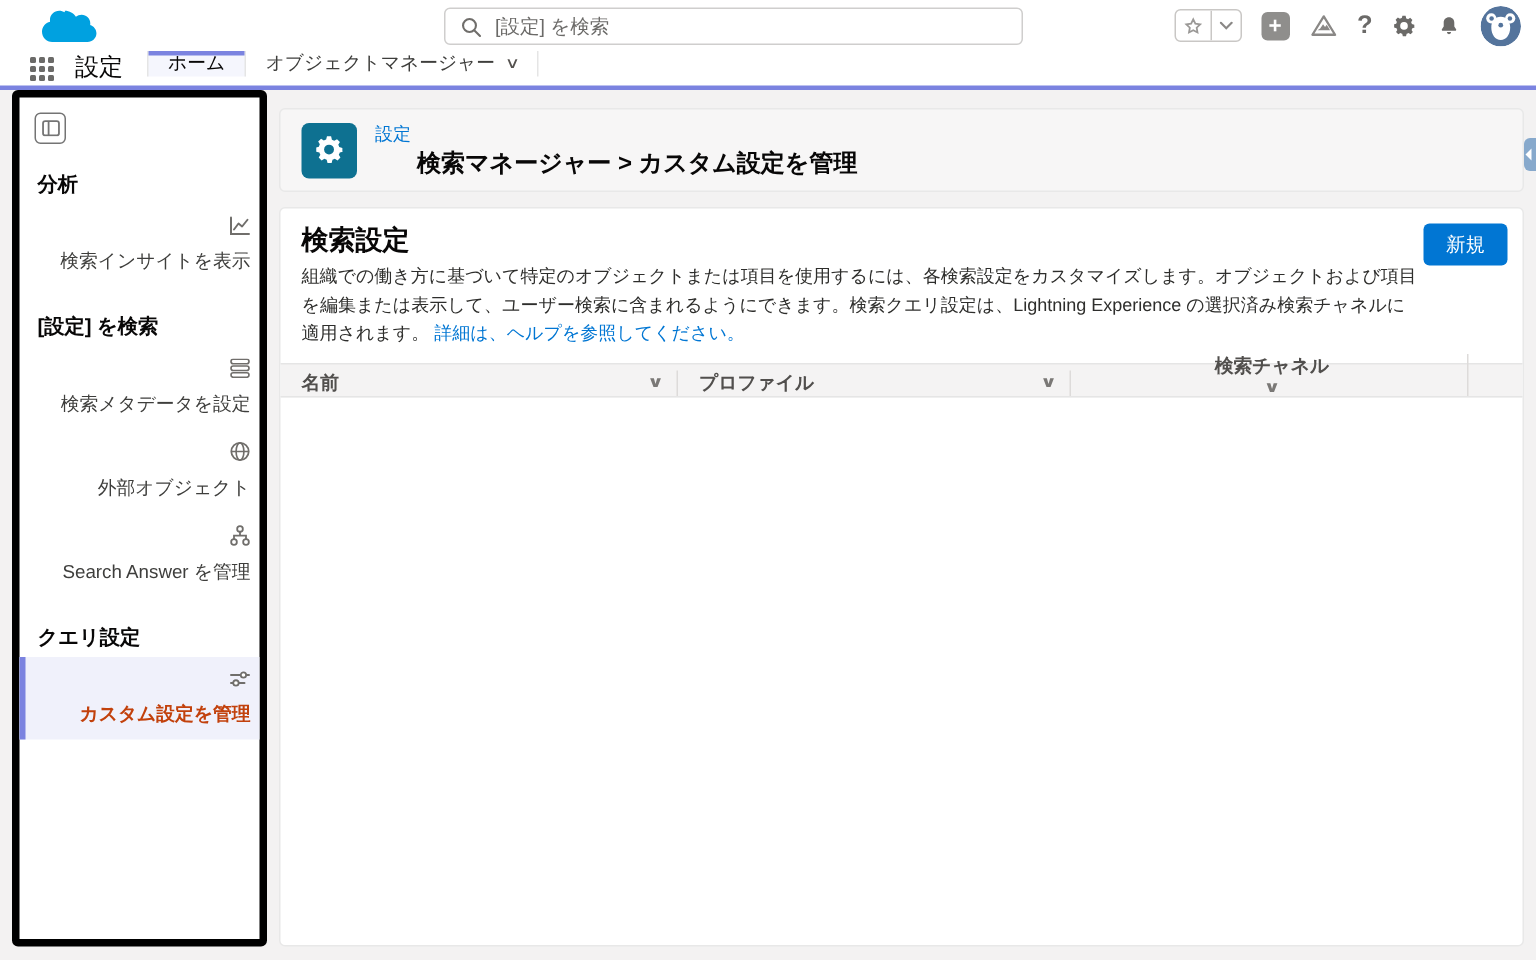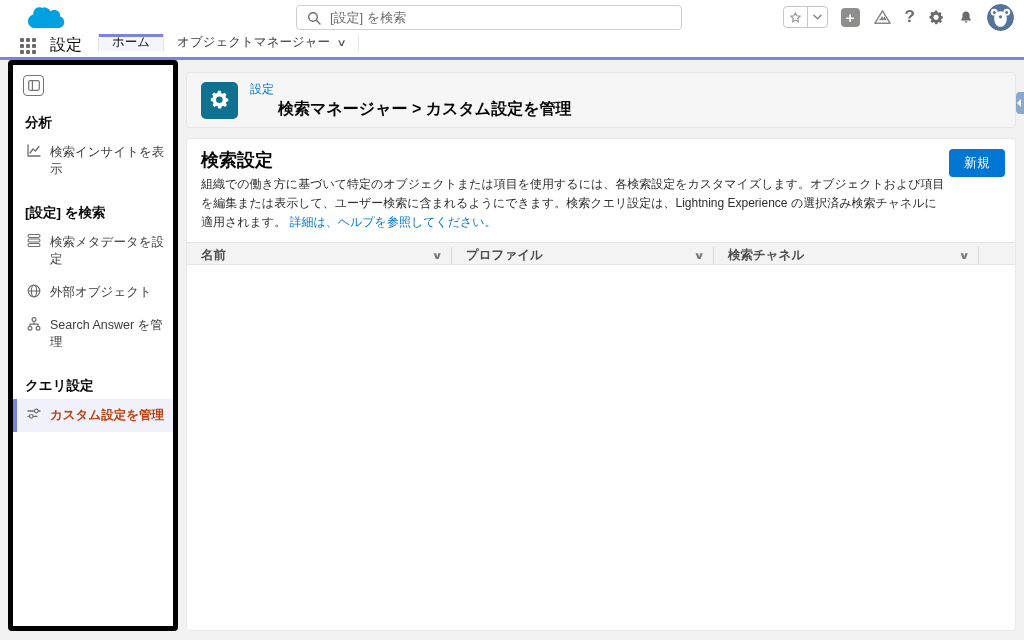--- a/index.html
+++ b/index.html
@@ -39,21 +39,21 @@
   .tabs{display:flex;margin-left:16px;align-items:flex-start;}
   .tab{display:flex;align-items:center;gap:8px;padding:0 13px;font-size:12.5px;color:#3e3e3c;cursor:pointer;border-right:1px solid var(--border-gray);position:relative;}
   .tab.active{background:#f5f6fd;border-left:1px solid var(--border-gray);color:#080707;}
   .tab.active::before{content:"";position:absolute;top:0;left:0;right:0;height:3px;background:var(--accent-lavender);}
   .chev{font-size:10px;color:#55524f;transform:scaleX(1.4);display:inline-block;}
 
   
   .sidebar{position:absolute;left:8px;top:60px;width:170px;bottom:9px;background:#fff;border:5px solid #000000;border-radius:4px;padding-top:10px;}
   .collapse-btn{width:21px;height:21px;margin-left:10px;border:1px solid #747474;border-radius:4px;background:#fff;display:flex;align-items:center;justify-content:center;cursor:pointer;}
   .side-section-title{padding:18px 8px 4px 12px;font-size:13.5px;font-weight:bold;color:#080707;}
-  .side-item{display:flex;align-items:flex-start;gap:9px;padding:8px 6px 8px 14px;font-size:12.5px;color:#3e3e3c;cursor:pointer;position:relative;}
+  .side-item{display:flex;align-items:flex-end;gap:9px;padding:8px 6px 8px 14px;font-size:12.5px;color:#3e3e3c;cursor:pointer;position:relative;flex-direction:column;}
   .side-item .si-ic{flex:0 0 auto;display:flex;color:var(--icon-gray);}
   .side-item.active{background:#f0f1fb;font-weight:bold;color:#c2410c;}
   .side-item.active::before{content:"";position:absolute;left:0;top:0;bottom:0;width:4px;background:var(--accent-lavender);}
 
   
   .page-header{position:absolute;left:186px;top:72px;width:830px;height:56px;background:#f7f6f6;border:1px solid #e8e8e8;border-radius:4px;display:flex;align-items:center;padding-left:14px;gap:12px;}
   .setup-tile{width:37px;height:37px;border-radius:5px;background:var(--setup-teal);display:flex;align-items:center;justify-content:center;}
   .ph-eyebrow{font-size:12px;color:var(--brand-blue);cursor:pointer;}
   .ph-title{font-size:16px;font-weight:bold;color:#080707;margin-top:1px;margin-left:28px;}
 
@@ -67,21 +67,21 @@
   .panel-title{font-size:18px;font-weight:bold;color:#080707;}
   .panel-desc{margin-top:3px;font-size:12px;line-height:1.6;color:#2e2e2c;max-width:745px;}
   .help-link{color:var(--brand-blue);cursor:pointer;}
   .new-btn{position:absolute;top:10px;right:10px;background:var(--brand-blue);color:#fff;border:none;border-radius:4px;font-size:13px;padding:5px 15px;cursor:pointer;font-family:inherit;}
 
   .thead{display:flex;height:23px;background:#f4f3f3;border-top:1px solid var(--border-gray);border-bottom:1px solid var(--border-gray);align-items:flex-end;}
   .th{display:flex;align-items:center;justify-content:space-between;padding:0 10px 0 14px;border-right:1px solid #dddbda;font-size:12.5px;font-weight:bold;color:#514f4d;cursor:pointer;}
   .th .chev{color:#7a7876;}
   .th.c1{width:265px;}
   .th.c2{width:262px;}
-  .th.c3{width:265px;}
+  .th.c3{width:265px;flex-direction:column;}
   .th.c4{flex:1;border-right:none;cursor:default;}
 
   .empty{position:absolute;top:258px;left:0;right:0;text-align:center;}
   .empty-title{font-size:18px;color:#121212;}
   .empty-msg{margin-top:13px;font-size:13px;color:#1d1d1d;}
 </style>
 </head>
 <body>
 
 <div class="app">

